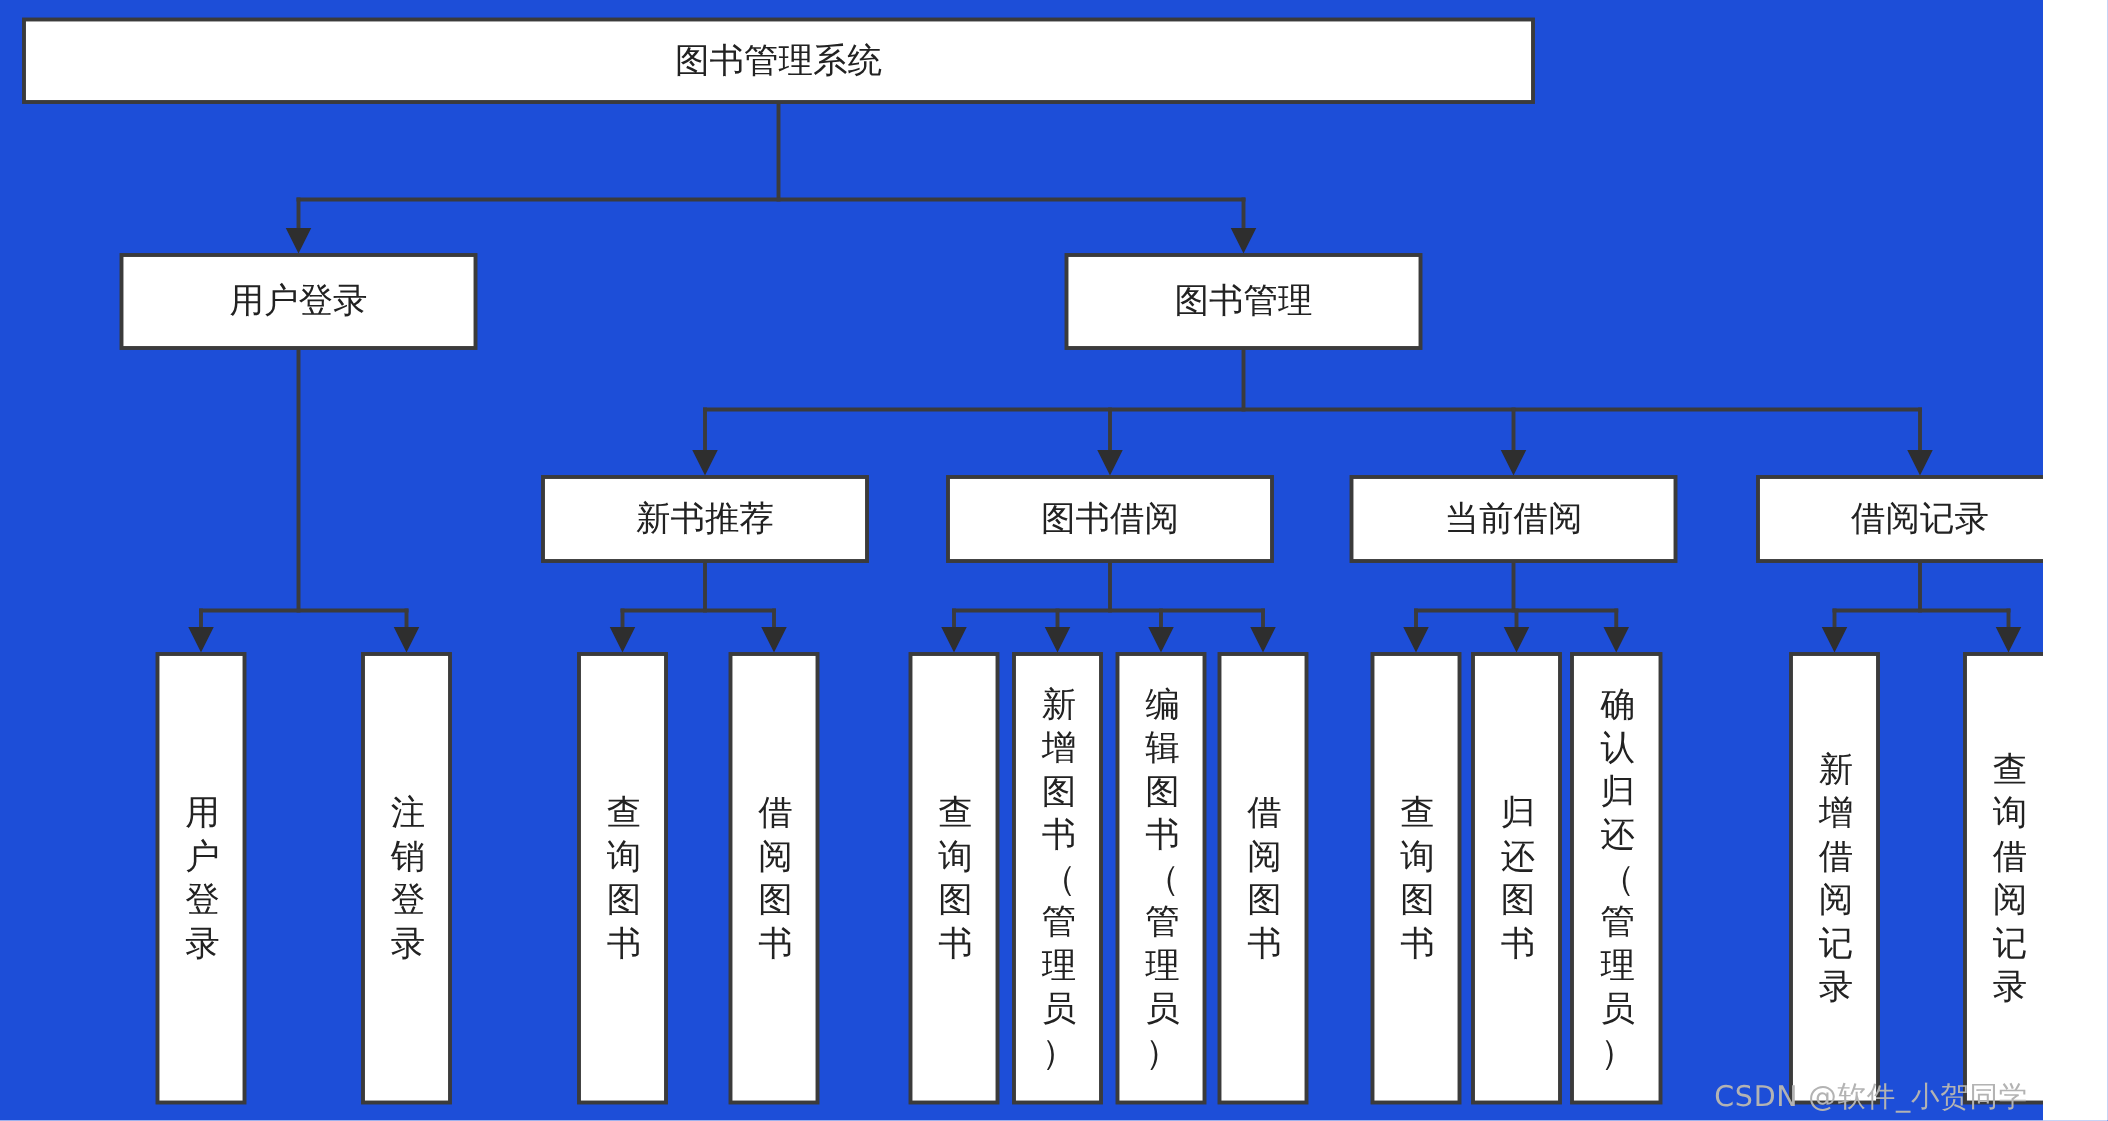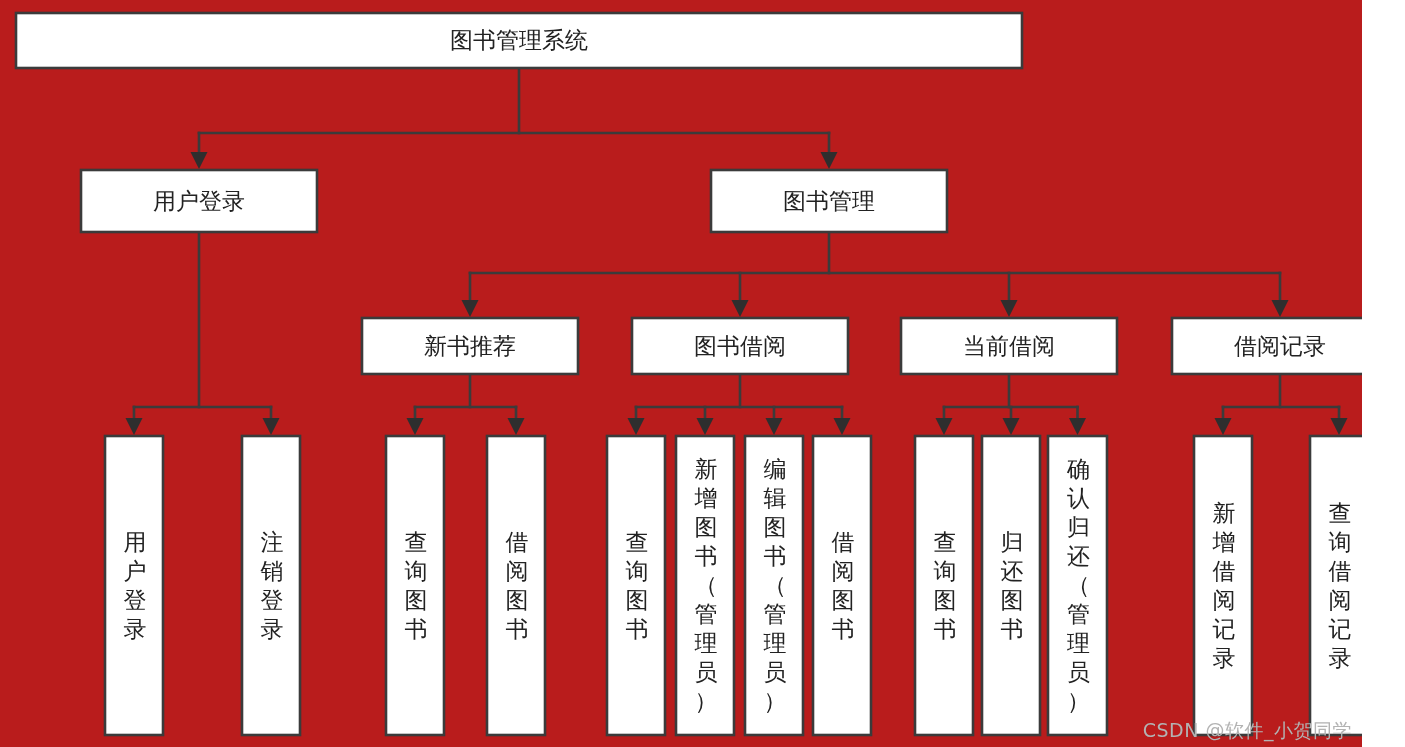--- a/index.html
+++ b/index.html
@@ -7,21 +7,21 @@
     padding: 0;
     background: #ffffff;
   }
   body {
     font-family: "DejaVu Sans", "Liberation Sans", sans-serif;
   }
   #stage {
     position: relative;
     width: 1362px;
     height: 747px;
-    background: #b91c1c;
+    background: #1d4ed8;
     overflow: hidden;
   }
   #diagram {
     position: absolute;
     left: 0;
     top: 0;
     width: 1405px;
     height: 747px;
   }
   .node-box {

